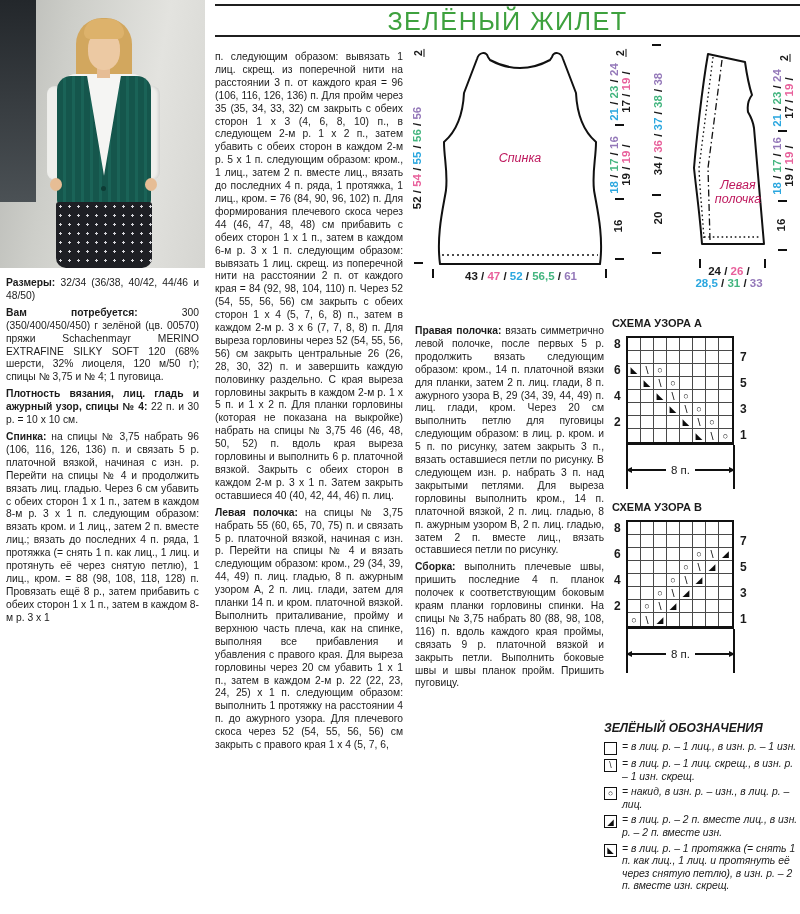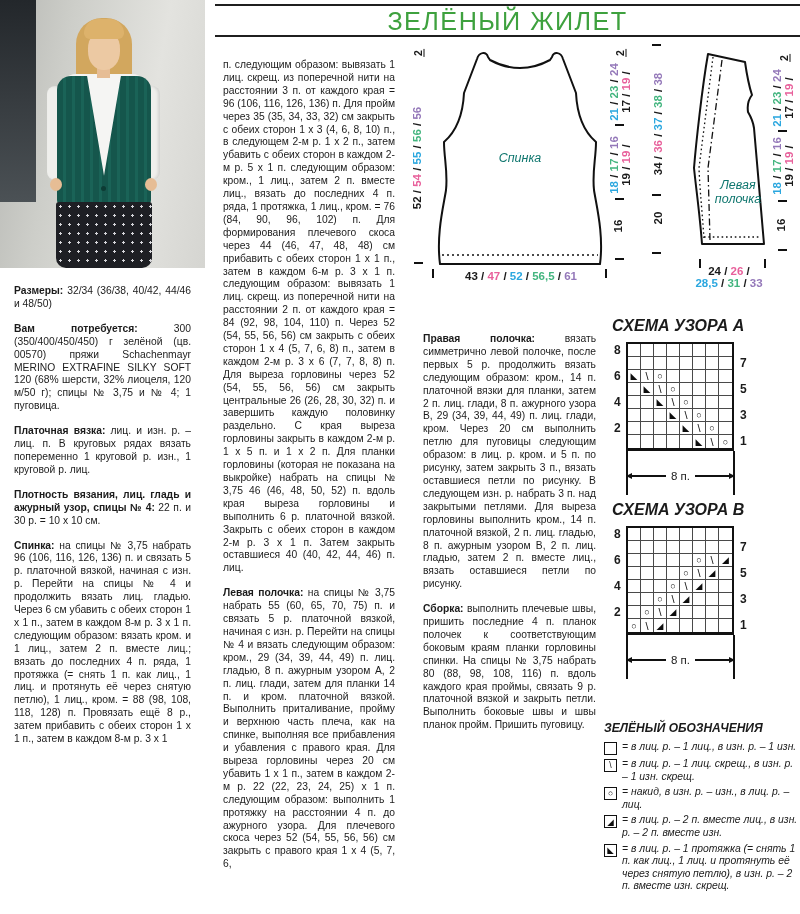--- a/index.html
+++ b/index.html
@@ -32,44 +32,44 @@
      background:repeating-linear-gradient(90deg,#15564c 0 6px,#1a6357 6px 9px);
      clip-path:polygon(0 0,32% 0,50% 78%,68% 0,100% 0,100% 100%,0 100%);
      border-radius:14px 14px 4px 4px;}
   .ph-button{position:absolute;left:101px;top:186px;width:5px;height:5px;border-radius:50%;background:#0d3b34;}
   .ph-skirt{position:absolute;left:56px;top:202px;width:96px;height:66px;background:#1e1f24;
      border-radius:3px 3px 10px 10px;
      background-image:radial-gradient(#d8d8dc 1px,transparent 1.4px);background-size:9px 9px;}
 
   
   .col{position:absolute;font-size:10.3px;line-height:12.9px;text-align:justify;}
-  .col p{margin:12px;}
+  .col p{margin:4px;}
   .col b{font-weight:700;}
   .c1{left:2px;top:273px;width:201px;}
   .c2{left:211px;top:47px;width:196px;}
   .c3{left:411px;top:321px;width:197px;}
 
   
   .schem{position:absolute;}
   .schem svg{position:absolute;}
-  .piece-name{position:absolute;font-style:italic;font-size:12.5px;color:#0f766e;
+  .piece-name{position:absolute;font-style:italic;font-size:12.5px;color:#be185d;
       white-space:pre-line;text-align:center;transform:translate(-50%,-50%);}
   .slabel{position:absolute;font-weight:700;font-size:11.5px;line-height:11.5px;
       white-space:nowrap;text-align:center;}
   .slabel.rot{transform:translate(-50%,-50%) rotate(-90deg);}
   .slabel.hc{transform:translate(0,0);text-align:center;}
   .topmark{position:absolute;font-weight:700;font-size:10.5px;
       transform:translate(-50%,-50%) rotate(-90deg);border-bottom:1.5px solid #111;padding:0 1px;}
   .tickh{position:absolute;width:9px;height:2px;background:#111;}
   .tickv{position:absolute;width:2px;height:9px;background:#111;}
   .sep{color:#1a1a1a;}
 
   
   .chart{position:absolute;left:612px;width:188px;}
-  .chart-title{font-weight:700;font-style:italic;font-size:16px;margin:0 0 7px 0;}
+  .chart-title{font-weight:700;font-size:11px;margin:0 0 7px 0;}
   .chart-wrap{position:relative;height:182px;}
   .cgrid{position:absolute;left:14px;top:0;display:grid;grid-template-columns:repeat(8,13px);
       grid-auto-rows:13px;border:2px solid #111;border-bottom:3px solid #111;background:#fff;}
   .cell{border-right:1px solid #4a4a4a;border-bottom:1px solid #4a4a4a;display:flex;
       align-items:center;justify-content:center;font-size:9px;color:#0d0d0d;}
   .cell:nth-child(8n){border-right:none;}
   .cell:nth-child(n+57){border-bottom:none;}
   .cell.bs{font-size:11px;}
   .nums span{position:absolute;font-weight:700;font-size:12px;}
   .nums.left span{left:2px;}
@@ -112,21 +112,20 @@
     <div class="ph-neck"></div>
     <div class="ph-face"></div>
     <div class="ph-fringe"></div>
     <div class="ph-hand l"></div>
     <div class="ph-hand r"></div>
   </div>
 
   <div class="col c1">
       <p><b>Размеры:</b> 32/34 (36/38, 40/42, 44/46 и 48/50)</p>
       <p><b>Вам потребуется:</b> 300 (350/400/450/450) г зелёной (цв. 00570) пряжи Schachenmayr MERINO EXTRAFINE SILKY SOFT 120 (68% шерсти, 32% лиоцеля, 120 м/50 г); спицы № 3,75 и № 4; 1 пуговица.</p>
-      <p><b>Платочная вязка:</b> лиц. и изн. р. – лиц. п. В круговых рядах вязать попеременно 1 круговой р. изн., 1 круговой р. лиц.</p>
       <p><b>Плотность вязания, лиц. гладь и ажурный узор, спицы № 4:</b> 22 п. и 30 р. = 10 х 10 см.</p>
       <p><b>Спинка:</b> на спицы № 3,75 набрать 96 (106, 116, 126, 136) п. и связать 5 р. платочной вязкой, начиная с изн. р. Перейти на спицы № 4 и продолжить вязать лиц. гладью. Через 6 см убавить с обеих сторон 1 х 1 п., затем в каждом 8-м р. 3 х 1 п. следующим образом: вязать кром. и 1 лиц., затем 2 п. вместе лиц.; вязать до последних 4 п. ряда, 1 протяжка (= снять 1 п. как лиц., 1 лиц. и протянуть её через снятую петлю), 1 лиц., кром. = 88 (98, 108, 118, 128) п. Провязать ещё 8 р., затем прибавить с обеих сторон 1 х 1 п., затем в каждом 8-м р. 3 х 1</p>
     </div>
   <div class="col c2">
       <p>п. следующим образом: вывязать 1 лиц. скрещ. из поперечной нити на расстоянии 3 п. от каждого края = 96 (106, 116, 126, 136) п. Для пройм через 35 (35, 34, 33, 32) см закрыть с обеих сторон 1 х 3 (4, 6, 8, 10) п., в следующем 2-м р. 1 х 2 п., затем убавить с обеих сторон в каждом 2-м р. 5 х 1 п. следующим образом: кром., 1 лиц., затем 2 п. вместе лиц., вязать до последних 4 п. ряда, 1 протяжка, 1 лиц., кром. = 76 (84, 90, 96, 102) п. Для формирования плечевого скоса через 44 (46, 47, 48, 48) см прибавить с обеих сторон 1 х 1 п., затем в каждом 6-м р. 3 х 1 п. следующим образом: вывязать 1 лиц. скрещ. из поперечной нити на расстоянии 2 п. от каждого края = 84 (92, 98, 104, 110) п. Через 52 (54, 55, 56, 56) см закрыть с обеих сторон 1 х 4 (5, 7, 6, 8) п., затем в каждом 2-м р. 3 х 6 (7, 7, 8, 8) п. Для выреза горловины через 52 (54, 55, 56, 56) см закрыть центральные 26 (26, 28, 30, 32) п. и завершить каждую половинку раздельно. С края выреза горловины закрыть в каждом 2-м р. 1 х 5 п. и 1 х 2 п. Для планки горловины (которая не показана на выкройке) набрать на спицы № 3,75 46 (46, 48, 50, 52) п. вдоль края выреза горловины и выполнить 6 р. платочной вязкой. Закрыть с обеих сторон в каждом 2-м р. 3 х 1 п. Затем закрыть оставшиеся 40 (40, 42, 44, 46) п. лиц.</p>
       <p><b>Левая полочка:</b> на спицы № 3,75 набрать 55 (60, 65, 70, 75) п. и связать 5 р. платочной вязкой, начиная с изн. р. Перейти на спицы № 4 и вязать следующим образом: кром., 29 (34, 39, 44, 49) п. лиц. гладью, 8 п. ажурным узором А, 2 п. лиц. глади, затем для планки 14 п. и кром. платочной вязкой. Выполнить приталивание, пройму и верхнюю часть плеча, как на спинке, выполняя все прибавления и убавления с правого края. Для выреза горловины через 20 см убавить 1 х 1 п., затем в каждом 2-м р. 22 (22, 23, 24, 25) х 1 п. следующим образом: выполнить 1 протяжку на расстоянии 4 п. до ажурного узора. Для плечевого скоса через 52 (54, 55, 56, 56) см закрыть с правого края 1 х 4 (5, 7, 6,</p>
     </div>
   <div class="col c3">
       <p><b>Правая полочка:</b> вязать симметрично левой полочке, после первых 5 р. продолжить вязать следующим образом: кром., 14 п. платочной вязки для планки, затем 2 п. лиц. глади, 8 п. ажурного узора В, 29 (34, 39, 44, 49) п. лиц. глади, кром. Через 20 см выполнить петлю для пуговицы следующим образом: в лиц. р. кром. и 5 п. по рисунку, затем закрыть 3 п., вязать оставшиеся петли по рисунку. В следующем изн. р. набрать 3 п. над закрытыми петлями. Для выреза горловины выполнить кром., 14 п. платочной вязкой, 2 п. лиц. гладью, 8 п. ажурным узором В, 2 п. лиц. гладью, затем 2 п. вместе лиц., вязать оставшиеся петли по рисунку.</p>
       <p><b>Сборка:</b> выполнить плечевые швы, пришить последние 4 п. планок полочек к соответствующим боковым краям планки горловины спинки. На спицы № 3,75 набрать 80 (88, 98, 108, 116) п. вдоль каждого края проймы, связать 9 р. платочной вязкой и закрыть петли. Выполнить боковые швы и швы планок пройм. Пришить пуговицу.</p>

